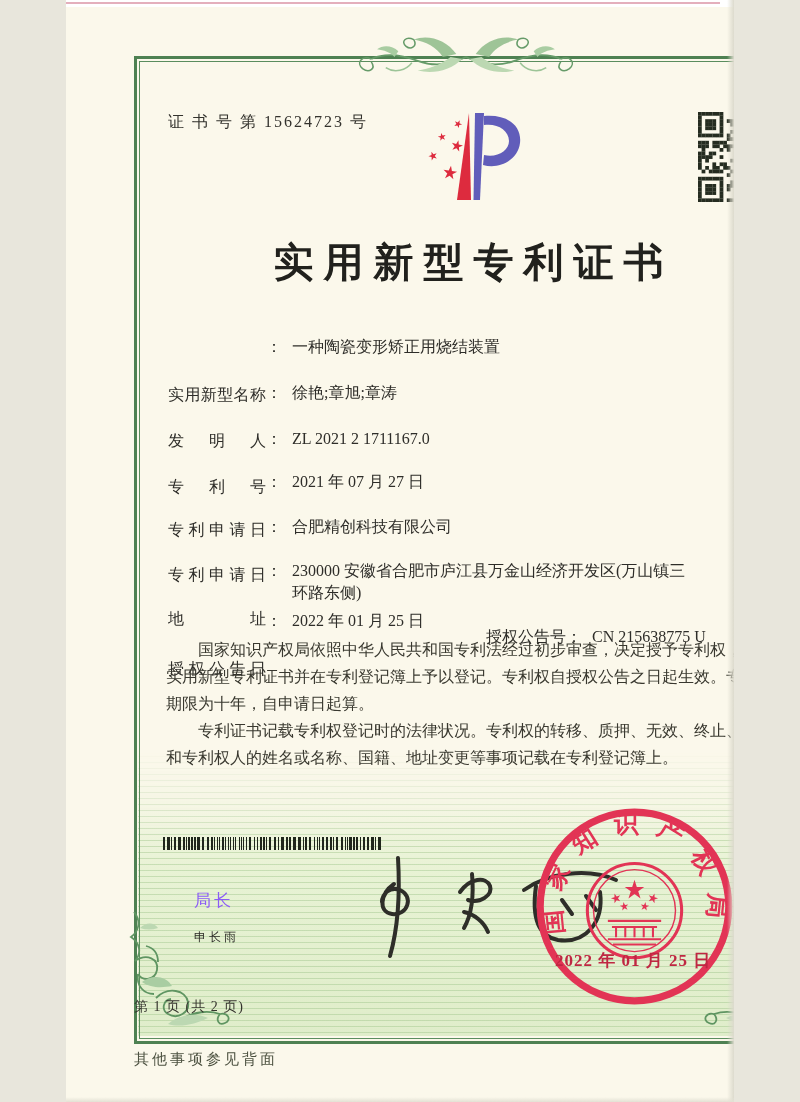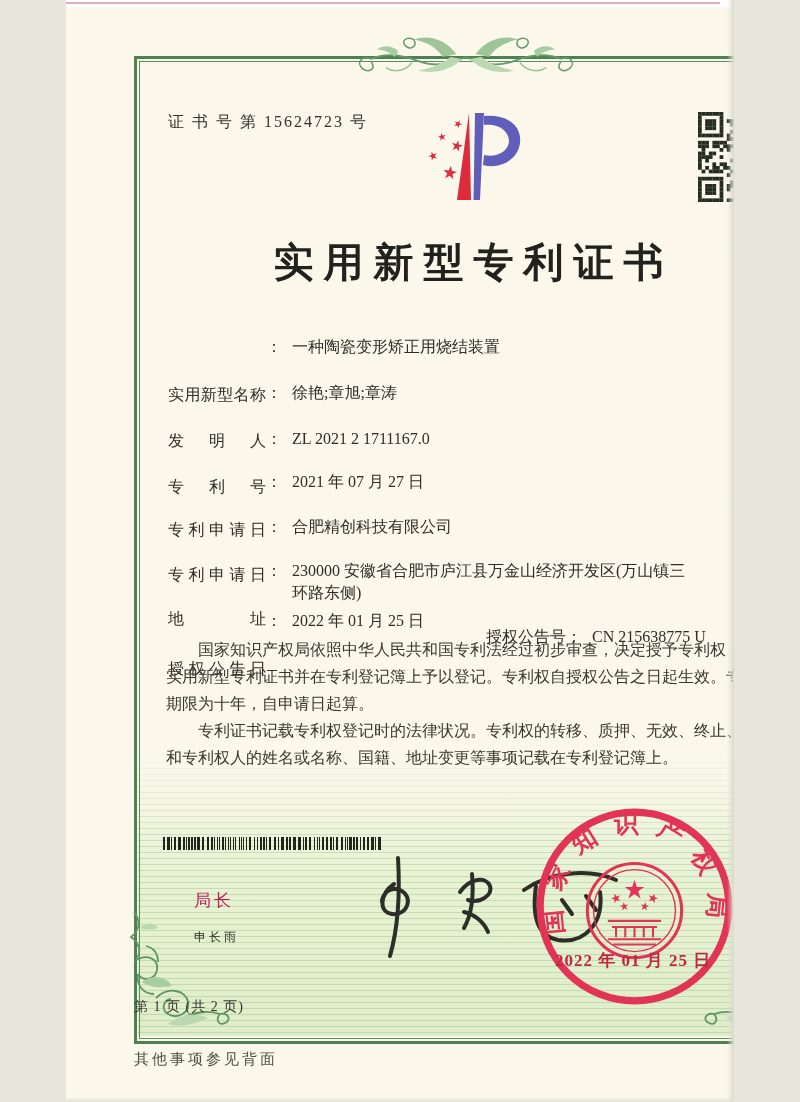--- a/index.html
+++ b/index.html
@@ -33,21 +33,21 @@
   .fcolon{display:inline-block;margin-right:10px;vertical-align:top;}
   .fvalue{display:inline-block;vertical-align:top;white-space:normal;max-width:480px;}
   .grant2{position:absolute;left:318px;top:16px;white-space:nowrap;}
 
   .paras{position:absolute;left:100px;top:636px;width:616px;font-size:16px;line-height:27px;color:#39382f;}
   .paras p{margin:0;text-indent:2em;}
 
   .barcode{position:absolute;left:97px;top:837px;width:220px;height:13px;fill:#20261c;}
 
   .sig-title{position:absolute;left:128px;top:889px;font-size:17px;letter-spacing:3px;
-             font-family:"Liberation Sans","DejaVu Sans",sans-serif;color:#be185d;}
+             font-family:"Liberation Sans","DejaVu Sans",sans-serif;color:#8b5cf6;}
   .sig-name{position:absolute;left:128px;top:929px;font-size:12px;letter-spacing:3px;
             font-family:"Liberation Sans","DejaVu Sans",sans-serif;color:#2b2b26;}
   .signature{position:absolute;left:298px;top:850px;width:270px;height:115px;}
 
   .seal{position:absolute;left:466px;top:804px;width:205px;height:205px;}
   .seal-date{position:absolute;left:489px;top:949px;font-size:17px;letter-spacing:1px;color:#bf2742;font-weight:600;}
 
   .page-info{position:absolute;left:68px;width:669px;top:998px;text-align:left;font-size:14px;letter-spacing:1px;color:#34332d;}
   .back-note{position:absolute;left:68px;width:669px;top:1050px;font-size:15px;letter-spacing:3px;color:#4c5140;}
 

